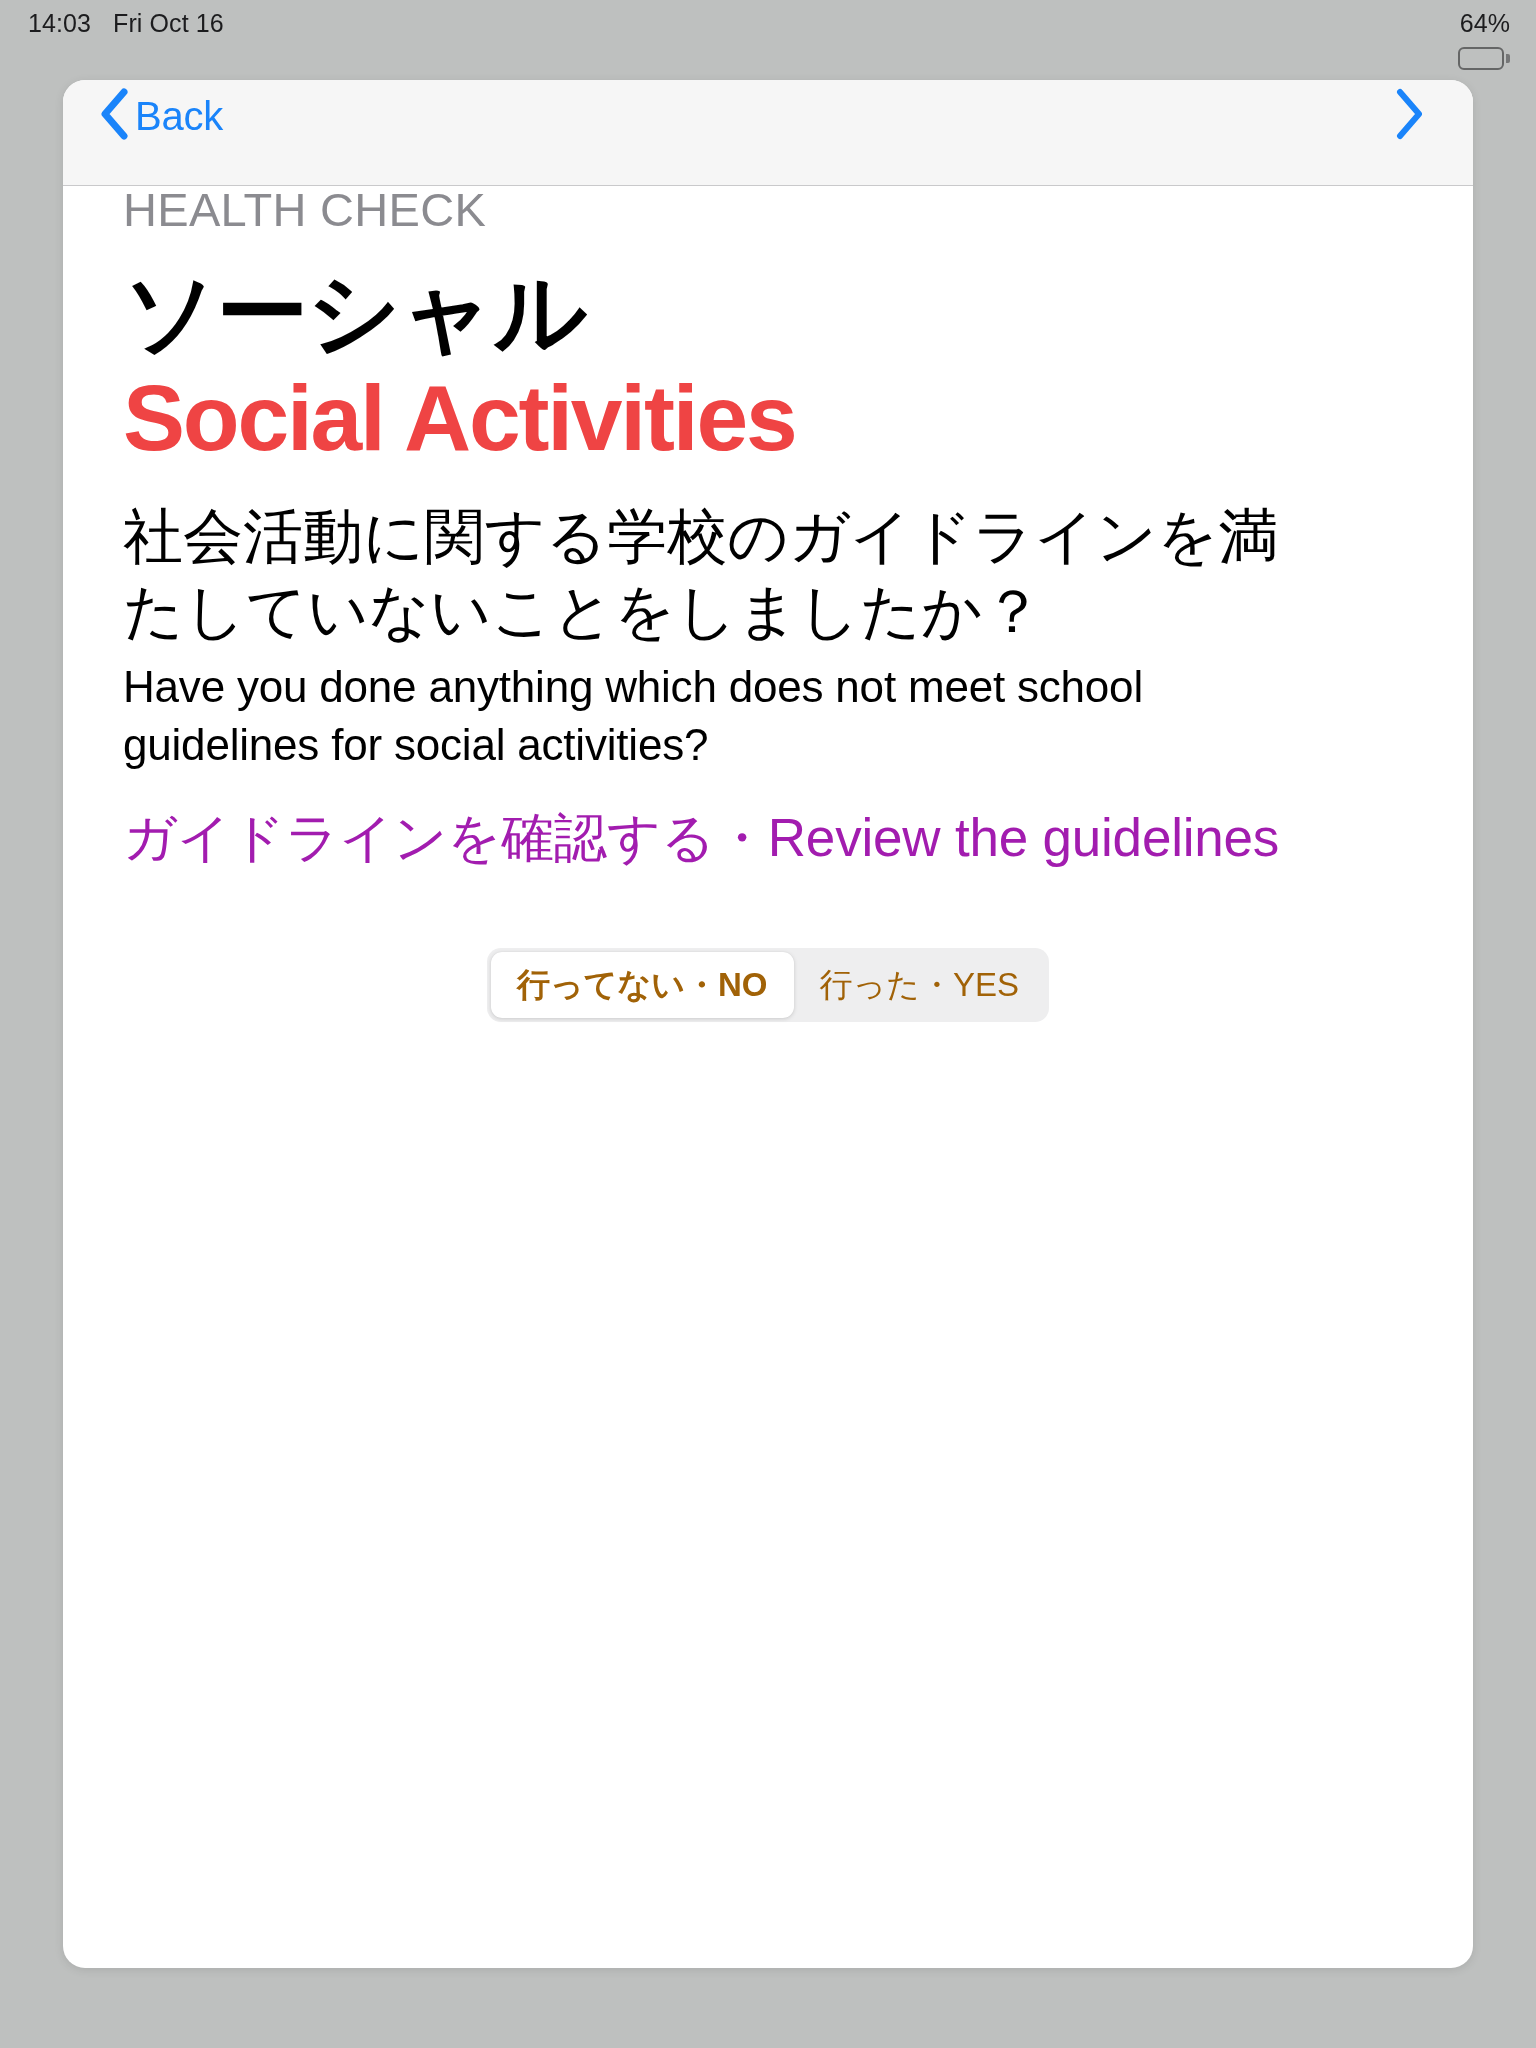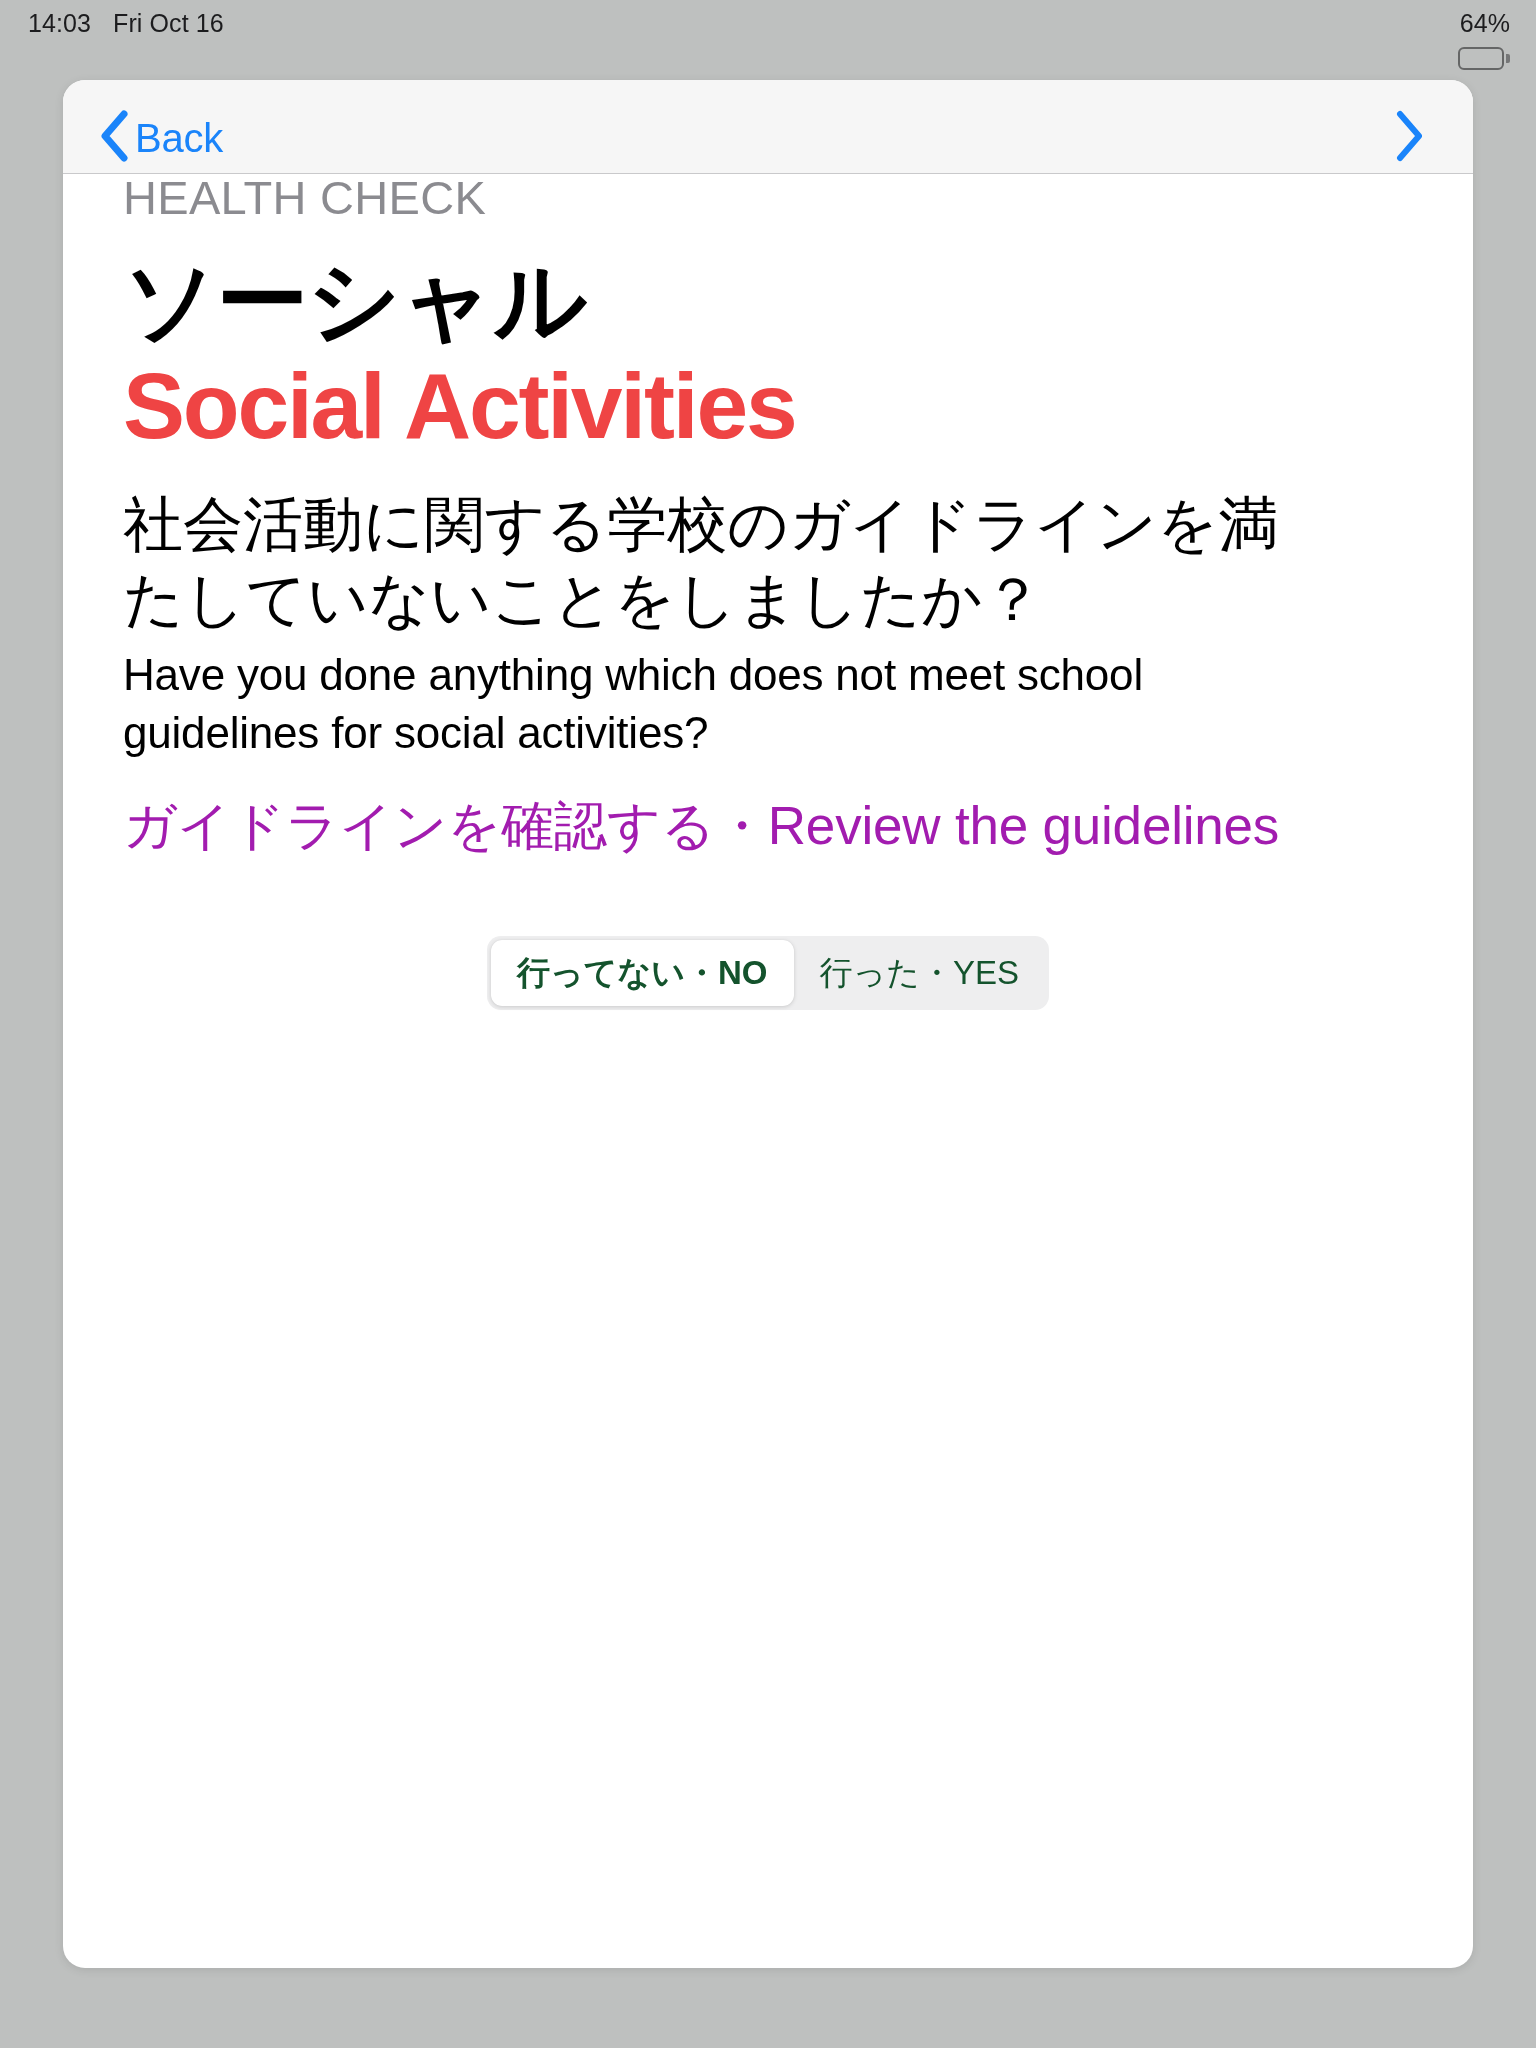--- a/index.html
+++ b/index.html
@@ -83,25 +83,25 @@
     width: 1410px;
     height: 1888px;
     background: #ffffff;
     border-radius: 22px;
     overflow: hidden;
     box-shadow: 0 2px 10px rgba(0,0,0,0.10);
   }
 
   
   #nav-bar {
-    height: 94px;
+    height: 106px;
     background: #f6f6f6;
     border-bottom: 1.5px solid #c9c9cb;
     display: flex;
-    align-items: flex-end;
+    align-items: flex-start;
     justify-content: space-between;
     padding: 0 36px 0 26px;
   }
   #back-button {
     display: flex;
     align-items: center;
     gap: 6px;
     cursor: pointer;
     background: none;
     border: none;
@@ -197,21 +197,21 @@
     background: #eeeeef;
     border-radius: 14px;
     padding: 4px;
     align-items: stretch;
   }
   .segment {
     border: none;
     background: transparent;
     font-family: "Liberation Sans", sans-serif;
     font-size: 33px;
-    color: #14532d;
+    color: #a16207;
     padding: 14px 26px;
     border-radius: 11px;
     cursor: pointer;
     white-space: nowrap;
     line-height: 1.15;
   }
   .segment.selected {
     background: #ffffff;
     font-weight: 700;
     box-shadow: 0 1px 4px rgba(0,0,0,0.14), 0 0 1px rgba(0,0,0,0.10);

